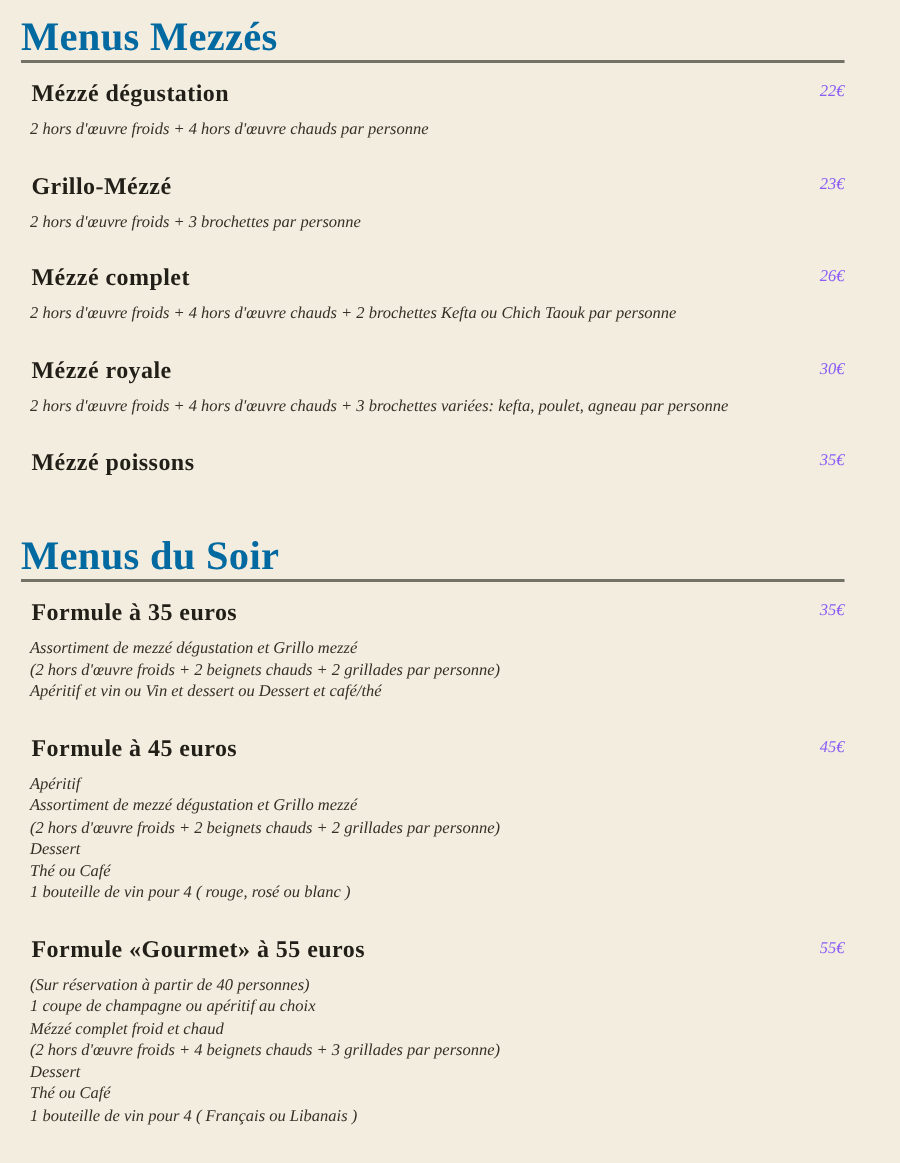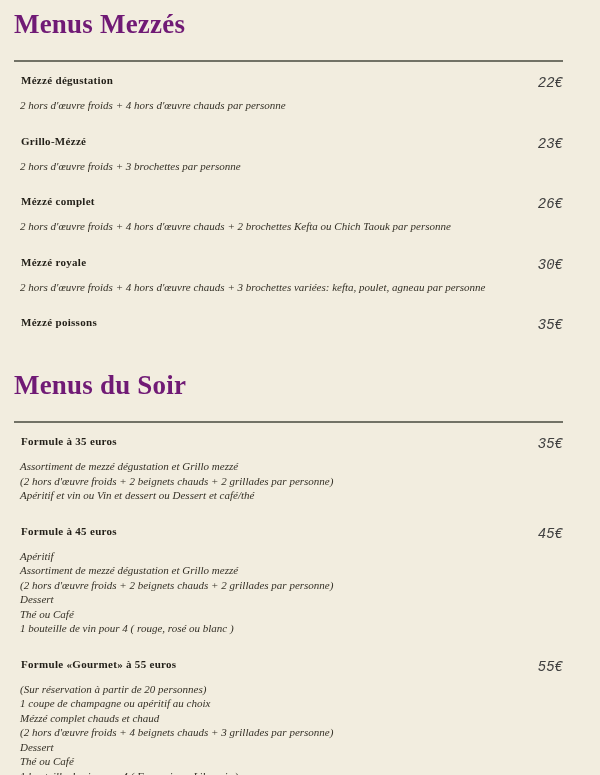--- a/index.html
+++ b/index.html
@@ -21,22 +21,22 @@
   }
   .menu-section + .menu-section {
     margin-top: 37px;
   }
   .section-title {
     margin: 0;
     font-size: 27px;
     line-height: 1.15;
     font-weight: bold;
     letter-spacing: 0.2px;
-    color: #701a75;
-    padding-bottom: 20px;
+    color: #0369a1;
+    padding-bottom: 0;
   }
   .section-rule {
     height: 2px;
     background: #727266;
     margin: 0 0 12px 0;
   }
   .menu-item {
     padding-left: 7px;
     margin-bottom: 22px;
   }
@@ -44,33 +44,32 @@
     margin-bottom: 0;
   }
   .item-head {
     display: flex;
     justify-content: space-between;
     align-items: flex-start;
     margin-bottom: 7px;
   }
   .item-name {
     margin: 0;
-    font-size: 11px;
+    font-size: 16px;
     font-weight: bold;
     letter-spacing: 0.3px;
     color: #221f18;
     text-align: right;
   }
   .item-price {
-    font-size: 14px;
+    font-size: 11px;
     font-style: italic;
-    color: #404040;
+    color: #8b5cf6;
     white-space: nowrap;
     padding-top: 1px;
-    font-family: Liberation Mono, monospace;
   }
   .item-lines {
     margin-left: -1px;
   }
   .item-line {
     margin: 0;
     font-size: 11px;
     font-style: italic;
     line-height: 14.5px;
     color: #343026;
@@ -170,25 +169,25 @@
   <p class="item-line">1 bouteille de vin pour 4 ( rouge, rosé ou blanc )</p>
 </div>
   </article>
 
   <article class="menu-item">
     <div class="item-head">
       <h3 class="item-name">Formule «Gourmet» à 55 euros</h3>
       <span class="item-price">55€</span>
     </div>
     <div class="item-lines">
-  <p class="item-line">(Sur réservation à partir de 20 personnes)</p>
+  <p class="item-line">(Sur réservation à partir de 40 personnes)</p>
 
   <p class="item-line">1 coupe de champagne ou apéritif au choix</p>
 
-  <p class="item-line">Mézzé complet chauds et chaud</p>
+  <p class="item-line">Mézzé complet froid et chaud</p>
 
   <p class="item-line">(2 hors d'œuvre froids + 4 beignets chauds + 3 grillades par personne)</p>
 
 
   <p class="item-line">Dessert</p>
 
   <p class="item-line">Thé ou Café</p>
 
   <p class="item-line">1 bouteille de vin pour 4 ( Français ou Libanais )</p>
 

